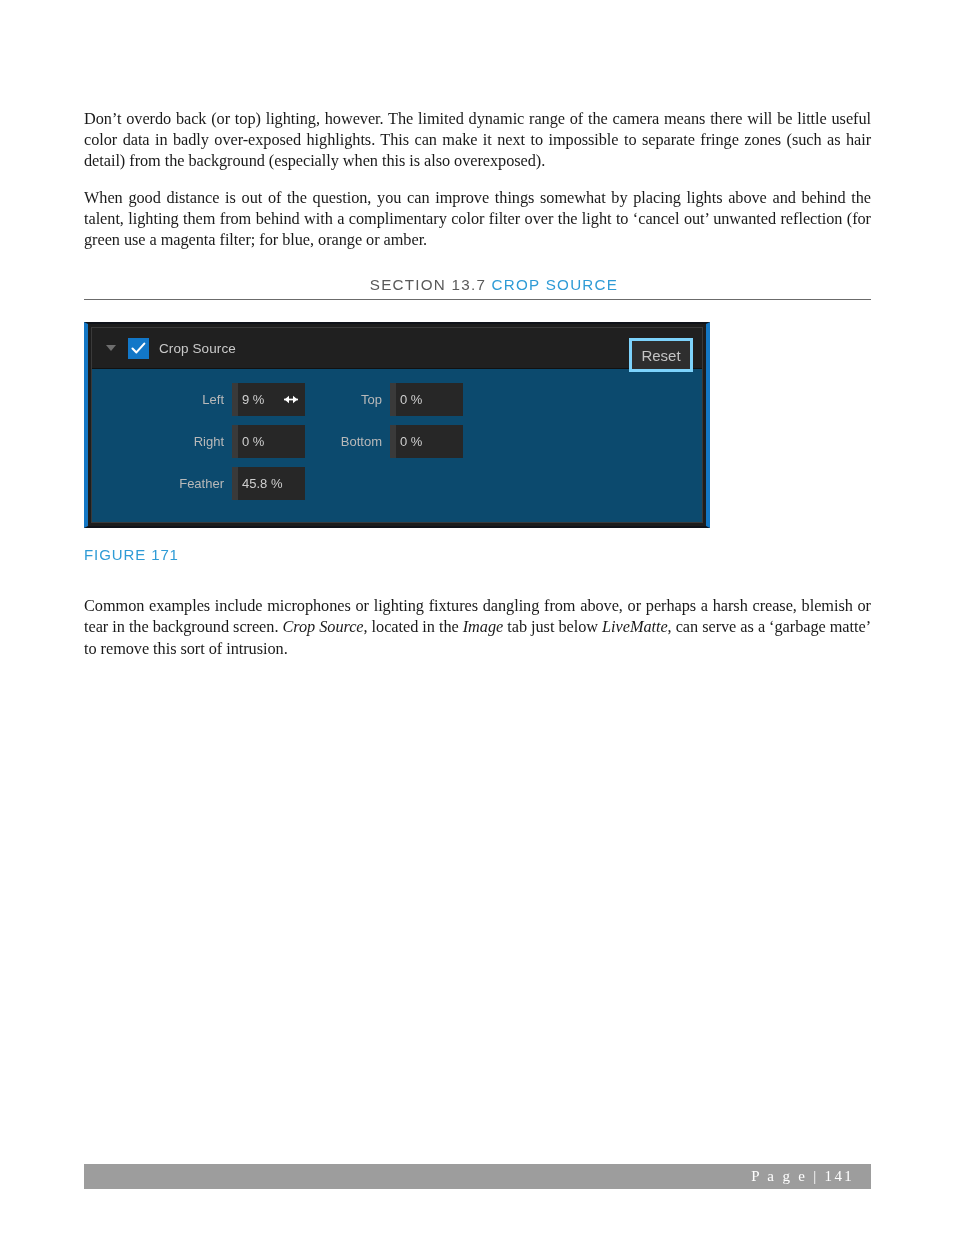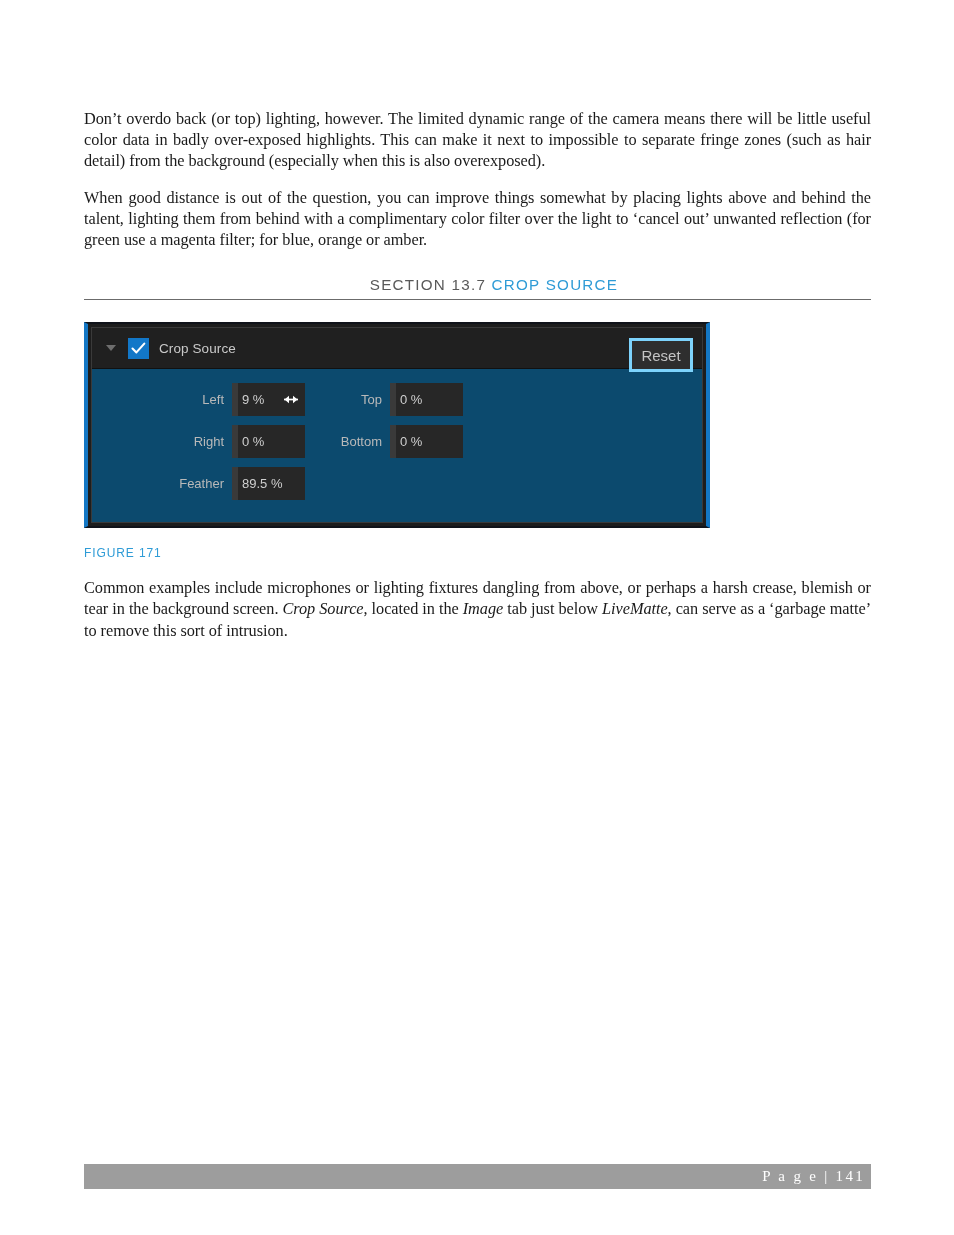--- a/index.html
+++ b/index.html
@@ -193,45 +193,45 @@
     transform: translateY(-50%);
     z-index: 2;
   }
 
   
   .col-left  { width: 213px; justify-content: flex-end; }
   .col-right { width: 145px; justify-content: flex-end; margin-left: 13px;}
 
   .fig-caption {
     font-family: "Liberation Sans", sans-serif;
-    font-size: 12px;
+    font-size: 15px;
     letter-spacing: 0.9px;
     color: #2e9bd6;
     margin-top: 18px;
-    margin-bottom: 17px;
+    margin-bottom: 32px;
   }
 
   
   .footer-bar {
     position: absolute;
     left: 84px;
     top: 1164px;
     width: 787px;
     height: 25px;
     background: #9d9d9d;
     display: flex;
     align-items: center;
     justify-content: flex-end;
   }
   .footer-text {
     font-family: "Liberation Serif", serif;
     font-size: 15px;
     color: #ffffff;
     letter-spacing: 2.3px;
-    padding-right: 6px;
+    padding-right: 17px;
     white-space: nowrap;
   }
 </style>
 </head>
 <body>
 
 <div class="page">
 
   <div class="content">
 
@@ -296,21 +296,21 @@
                 <span class="field-box">
                   <span class="field-value">0 %</span>
                 </span>
               </div>
             </div>
 
             <div class="field-row">
               <div class="field-group col-left">
                 <span class="field-label">Feather</span>
                 <span class="field-box">
-                  <span class="field-value">89.5 %</span>
+                  <span class="field-value">45.8 %</span>
                 </span>
               </div>
             </div>
 
           </div>
         </div>
       </div>
 
       <div class="fig-caption">FIGURE 171</div>
     </div>

